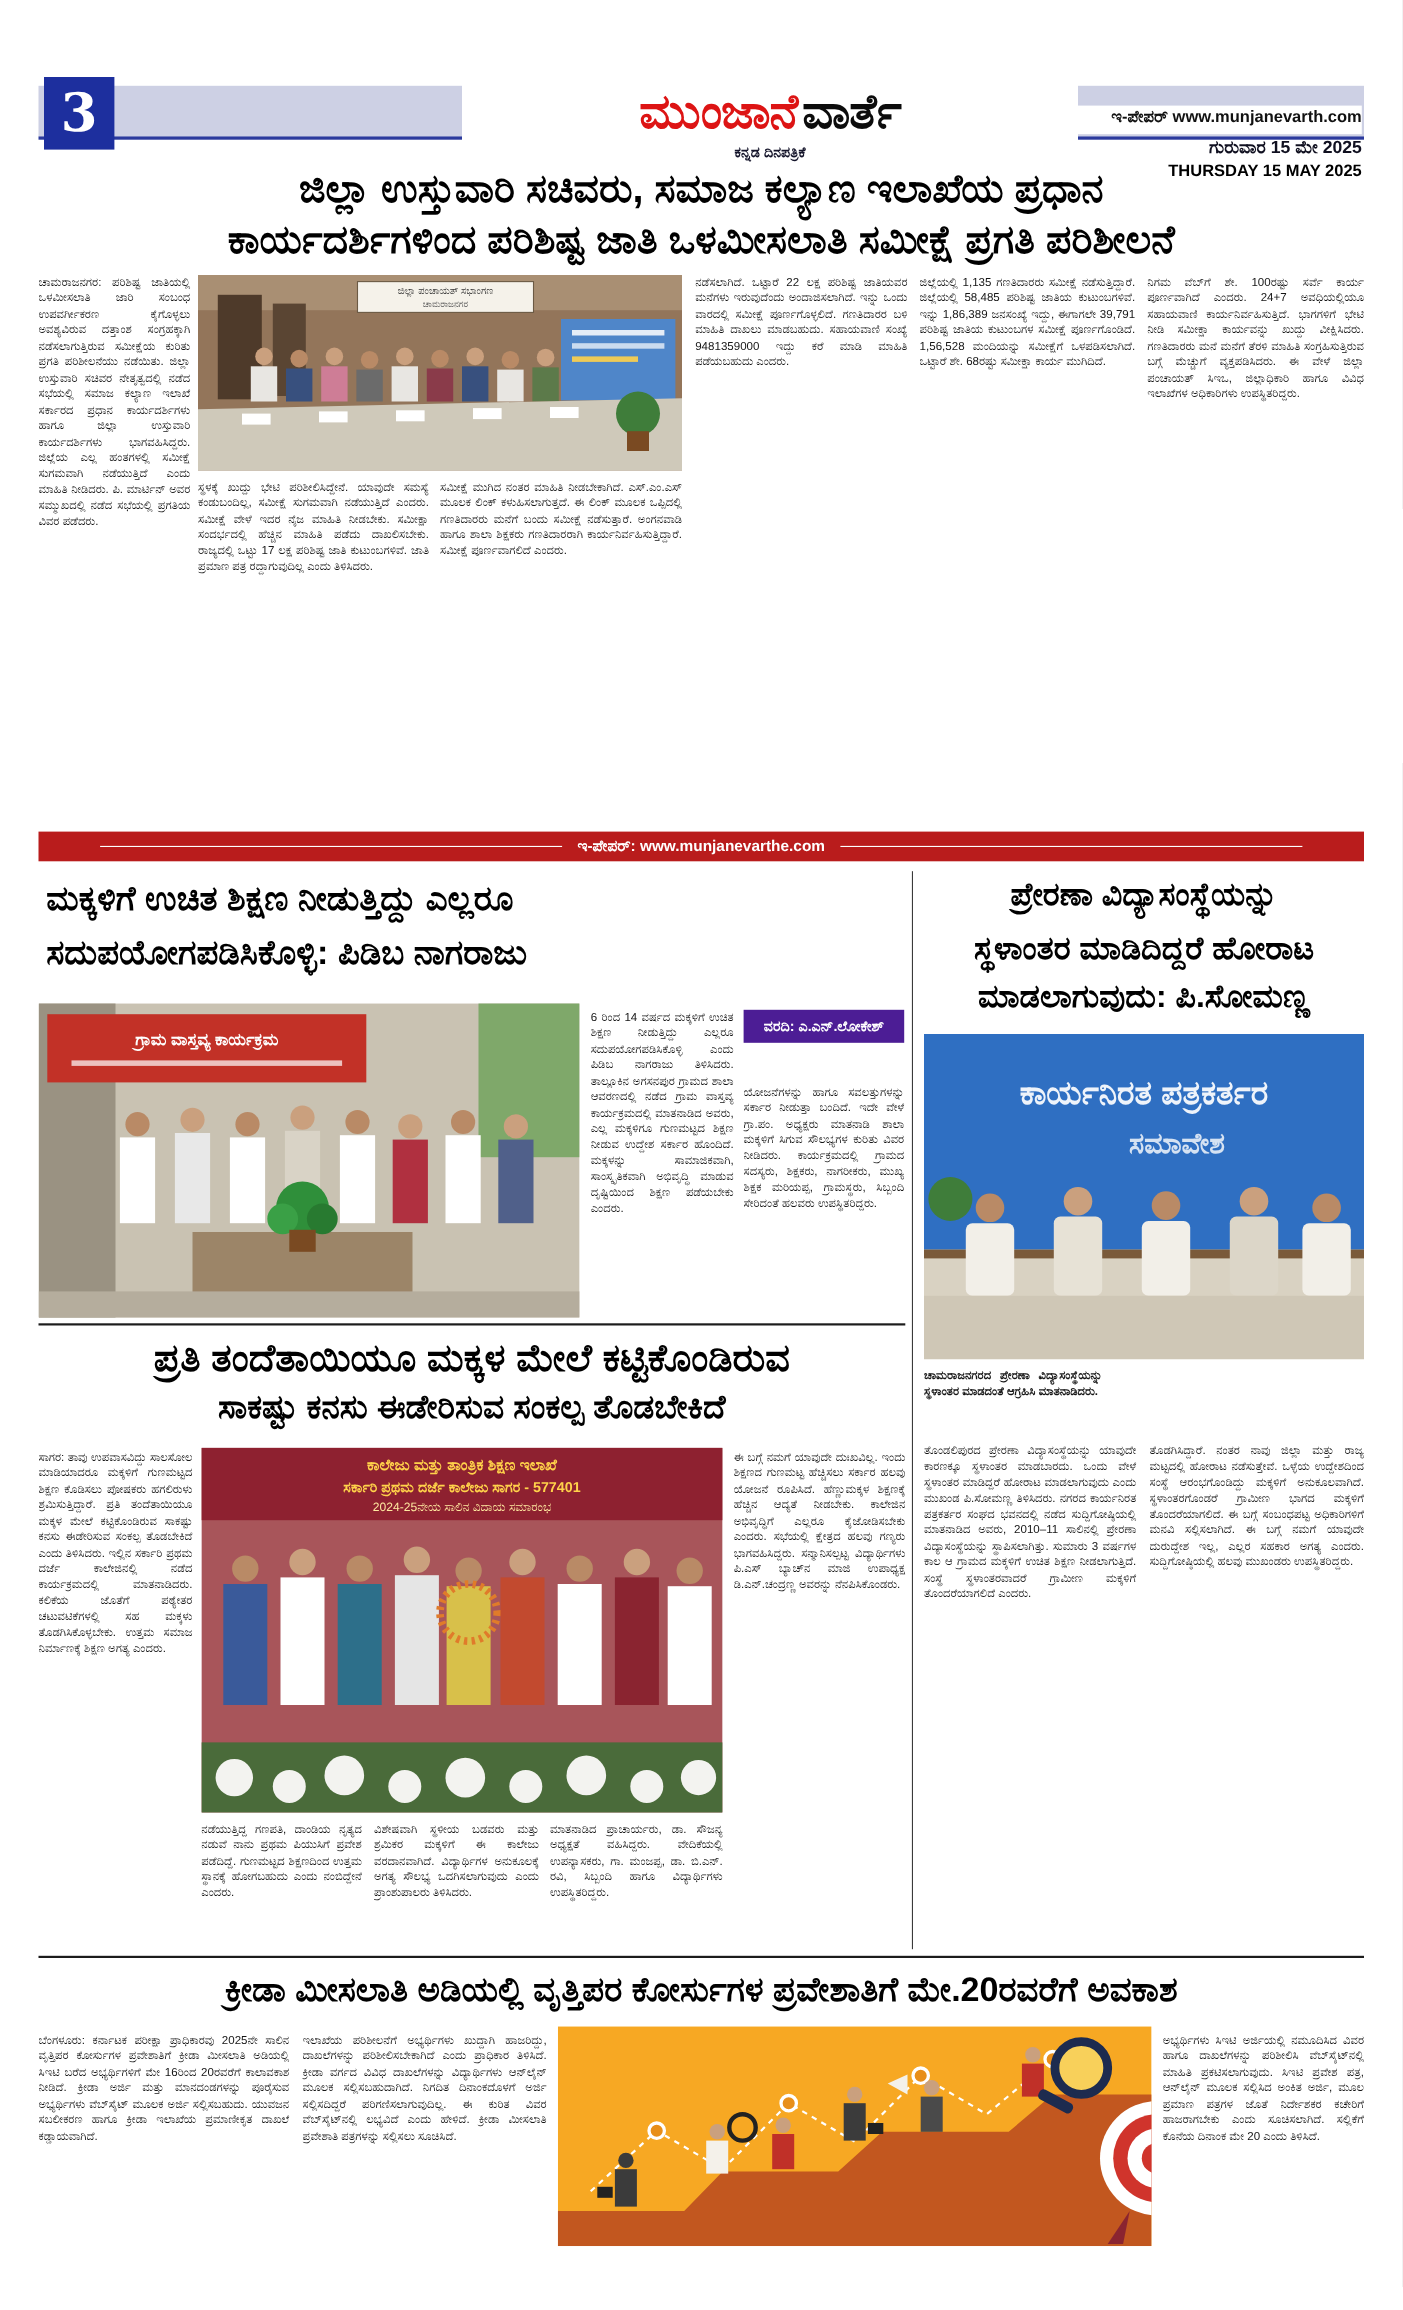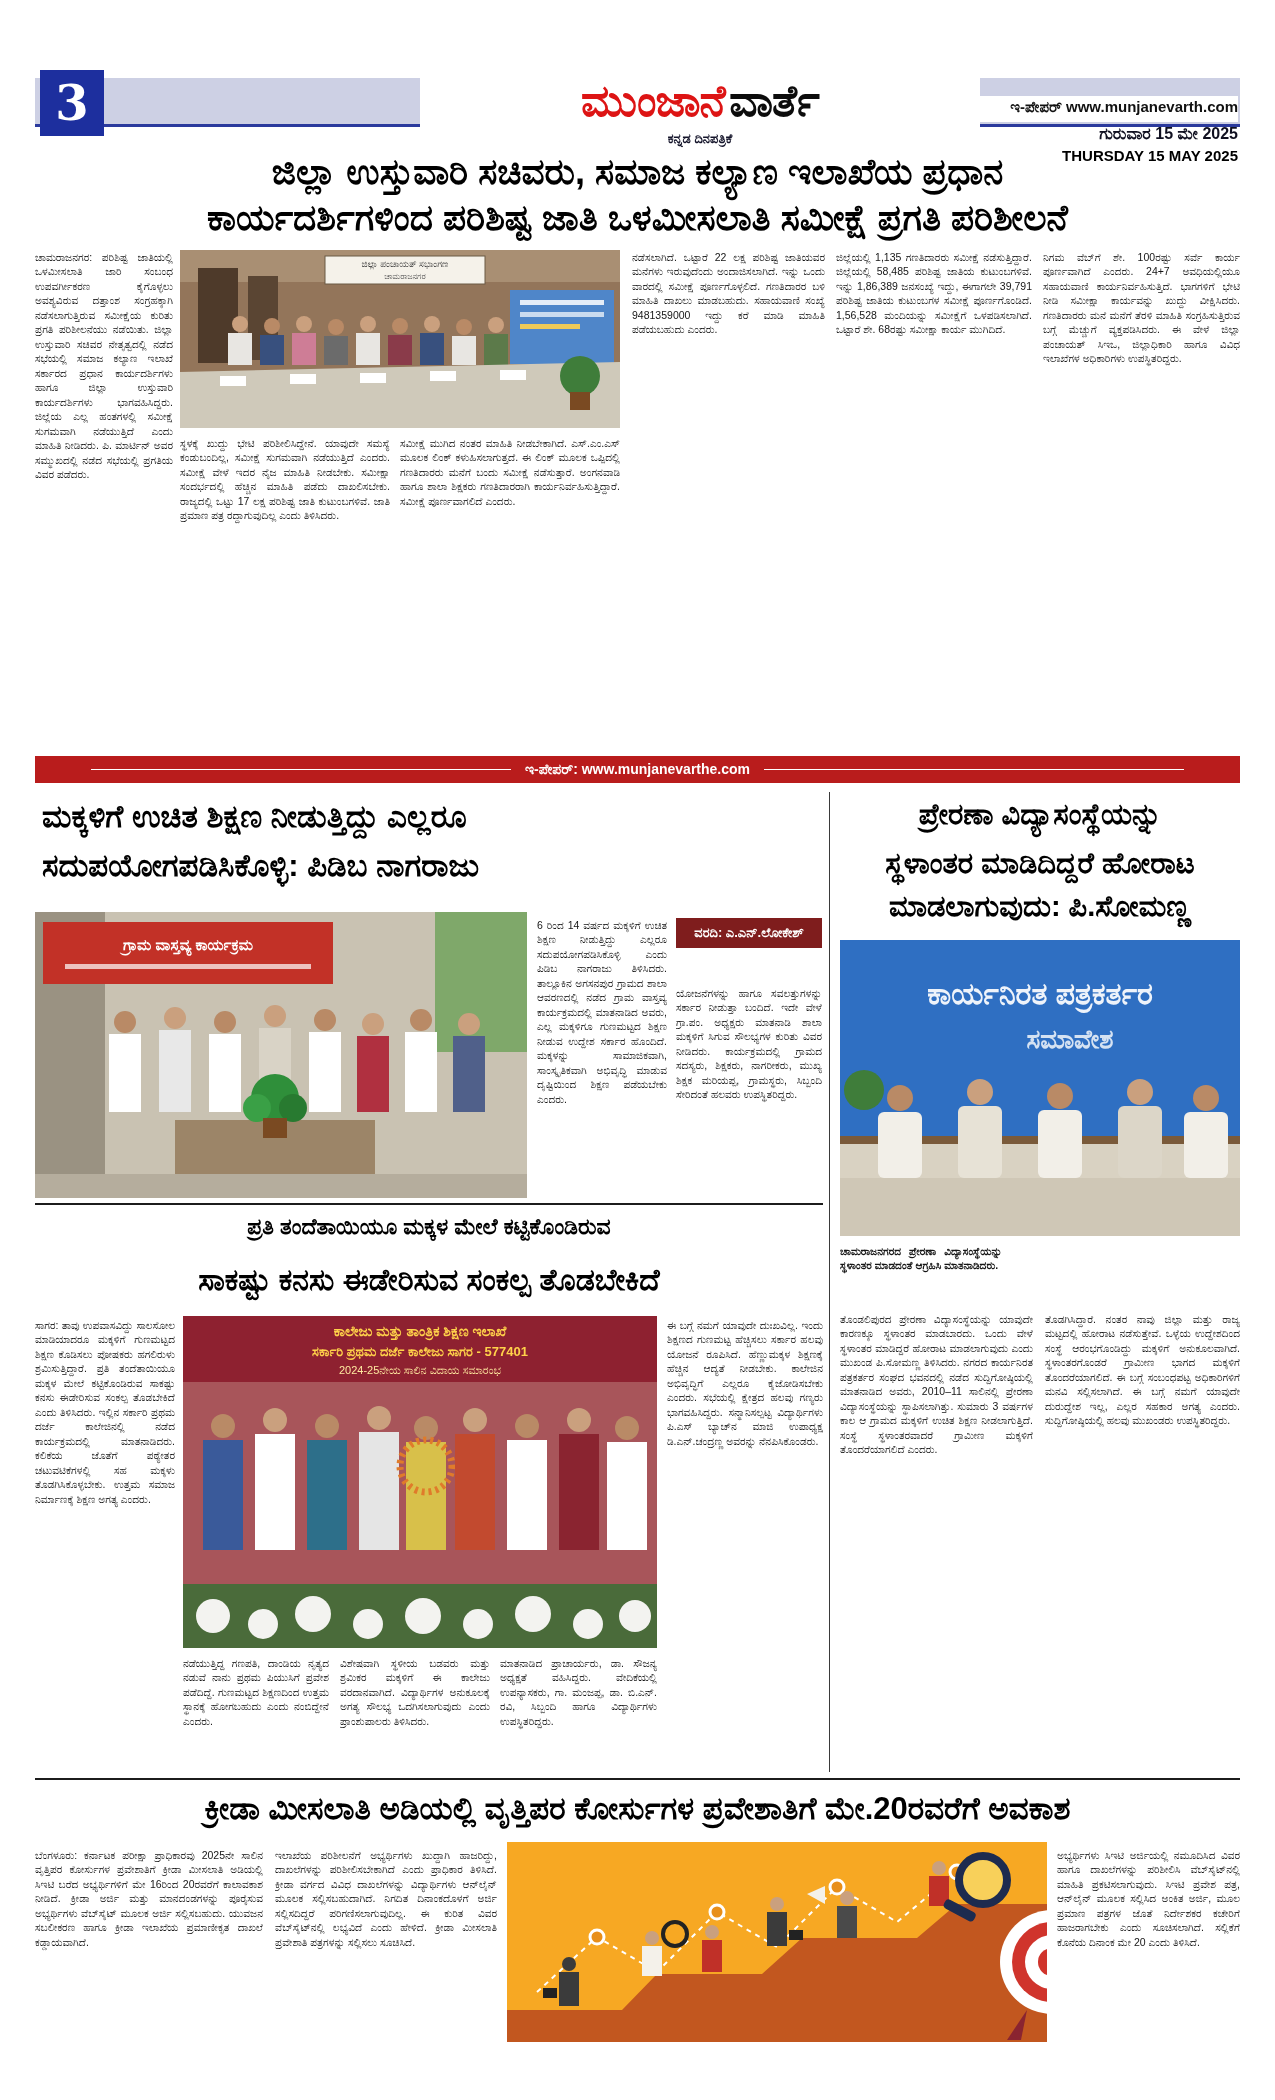--- a/index.html
+++ b/index.html
@@ -5,21 +5,21 @@
   html,body{margin:0;padding:0;background:#e8e8e8;}
   .page{position:relative;width:1275px;height:2100px;background:#ffffff;
         font-family:"Liberation Sans","DejaVu Sans",sans-serif;overflow:hidden;}
   .abs{position:absolute;}
   .bt{font-size:10.5px;line-height:1.38;text-align:justify;color:#151515;overflow:hidden;
       word-break:break-word;}
   .bt::first-letter{}
   .hl{font-weight:700;color:#000;}
   .center{text-align:center;}
   .right{text-align:right;}
-  .byline-box{background:#7f1d1d;color:#fff;display:flex;flex-direction:column;align-items:center;
+  .byline-box{background:#4c1d95;color:#fff;display:flex;flex-direction:column;align-items:center;
       justify-content:center;font-weight:700;}
   .rule-v{background:#3a3a3a;width:1px;}
   .rule-h{background:#1c1c1c;}
   .banner{background:#b91c1c;color:#fff;display:flex;align-items:center;justify-content:center;gap:14px;}
   .banner .line{height:1px;background:#fff;flex:1;max-width:420px;}
   .banner .txt{font-size:14px;font-weight:700;white-space:nowrap;}
   svg{display:block;}
 </style>
 </head>
 <body>
@@ -181,21 +181,21 @@
       <rect x="0" y="238" width="400" height="58" fill="#cfc7b6"></rect>
       <circle cx="24" cy="150" r="20" fill="#3f7d3a"></circle>
     </svg>
   </div>
 
   <div class="abs bt" style="left:840px;top:1244px;width:162px;height:62px;font-weight:700;">ಚಾಮರಾಜನಗರದ ಪ್ರೇರಣಾ ವಿದ್ಯಾಸಂಸ್ಥೆಯನ್ನು ಸ್ಥಳಾಂತರ ಮಾಡದಂತೆ ಆಗ್ರಹಿಸಿ ಮಾತನಾಡಿದರು.</div>
   <div class="abs bt" style="left:840px;top:1312px;width:193px;height:458px;">ತೊಂಡಲಿಪುರದ ಪ್ರೇರಣಾ ವಿದ್ಯಾಸಂಸ್ಥೆಯನ್ನು ಯಾವುದೇ ಕಾರಣಕ್ಕೂ ಸ್ಥಳಾಂತರ ಮಾಡಬಾರದು. ಒಂದು ವೇಳೆ ಸ್ಥಳಾಂತರ ಮಾಡಿದ್ದರೆ ಹೋರಾಟ ಮಾಡಲಾಗುವುದು ಎಂದು ಮುಖಂಡ ಪಿ.ಸೋಮಣ್ಣ ತಿಳಿಸಿದರು. ನಗರದ ಕಾರ್ಯನಿರತ ಪತ್ರಕರ್ತರ ಸಂಘದ ಭವನದಲ್ಲಿ ನಡೆದ ಸುದ್ದಿಗೋಷ್ಠಿಯಲ್ಲಿ ಮಾತನಾಡಿದ ಅವರು, 2010–11 ಸಾಲಿನಲ್ಲಿ ಪ್ರೇರಣಾ ವಿದ್ಯಾಸಂಸ್ಥೆಯನ್ನು ಸ್ಥಾಪಿಸಲಾಗಿತ್ತು. ಸುಮಾರು 3 ವರ್ಷಗಳ ಕಾಲ ಆ ಗ್ರಾಮದ ಮಕ್ಕಳಿಗೆ ಉಚಿತ ಶಿಕ್ಷಣ ನೀಡಲಾಗುತ್ತಿದೆ. ಸಂಸ್ಥೆ ಸ್ಥಳಾಂತರವಾದರೆ ಗ್ರಾಮೀಣ ಮಕ್ಕಳಿಗೆ ತೊಂದರೆಯಾಗಲಿದೆ ಎಂದರು.</div>
   <div class="abs bt" style="left:1045px;top:1312px;width:195px;height:458px;">ತೊಡಗಿಸಿದ್ದಾರೆ. ನಂತರ ನಾವು ಜಿಲ್ಲಾ ಮತ್ತು ರಾಜ್ಯ ಮಟ್ಟದಲ್ಲಿ ಹೋರಾಟ ನಡೆಸುತ್ತೇವೆ. ಒಳ್ಳೆಯ ಉದ್ದೇಶದಿಂದ ಸಂಸ್ಥೆ ಆರಂಭಗೊಂಡಿದ್ದು ಮಕ್ಕಳಿಗೆ ಅನುಕೂಲವಾಗಿದೆ. ಸ್ಥಳಾಂತರಗೊಂಡರೆ ಗ್ರಾಮೀಣ ಭಾಗದ ಮಕ್ಕಳಿಗೆ ತೊಂದರೆಯಾಗಲಿದೆ. ಈ ಬಗ್ಗೆ ಸಂಬಂಧಪಟ್ಟ ಅಧಿಕಾರಿಗಳಿಗೆ ಮನವಿ ಸಲ್ಲಿಸಲಾಗಿದೆ. ಈ ಬಗ್ಗೆ ನಮಗೆ ಯಾವುದೇ ದುರುದ್ದೇಶ ಇಲ್ಲ, ಎಲ್ಲರ ಸಹಕಾರ ಅಗತ್ಯ ಎಂದರು. ಸುದ್ದಿಗೋಷ್ಠಿಯಲ್ಲಿ ಹಲವು ಮುಖಂಡರು ಉಪಸ್ಥಿತರಿದ್ದರು.</div>
 
   <div class="abs rule-h" style="left:35px;top:1203px;width:788px;height:2px;"></div>
-  <div class="abs hl center" style="left:35px;top:1214px;width:788px;font-size:22px;line-height:1.2;">ಪ್ರತಿ ತಂದೆತಾಯಿಯೂ ಮಕ್ಕಳ ಮೇಲೆ ಕಟ್ಟಿಕೊಂಡಿರುವ</div>
+  <div class="abs hl center" style="left:35px;top:1214px;width:788px;font-size:35px;line-height:1.2;">ಪ್ರತಿ ತಂದೆತಾಯಿಯೂ ಮಕ್ಕಳ ಮೇಲೆ ಕಟ್ಟಿಕೊಂಡಿರುವ</div>
   <div class="abs hl center" style="left:35px;top:1262px;width:788px;font-size:30px;line-height:1.2;">ಸಾಕಷ್ಟು ಕನಸು ಈಡೇರಿಸುವ ಸಂಕಲ್ಪ ತೊಡಬೇಕಿದೆ</div>
 
   <div class="abs bt" style="left:35px;top:1318px;width:140px;height:454px;">ಸಾಗರ: ತಾವು ಉಪವಾಸವಿದ್ದು ಸಾಲಸೋಲ ಮಾಡಿಯಾದರೂ ಮಕ್ಕಳಿಗೆ ಗುಣಮಟ್ಟದ ಶಿಕ್ಷಣ ಕೊಡಿಸಲು ಪೋಷಕರು ಹಗಲಿರುಳು ಶ್ರಮಿಸುತ್ತಿದ್ದಾರೆ. ಪ್ರತಿ ತಂದೆತಾಯಿಯೂ ಮಕ್ಕಳ ಮೇಲೆ ಕಟ್ಟಿಕೊಂಡಿರುವ ಸಾಕಷ್ಟು ಕನಸು ಈಡೇರಿಸುವ ಸಂಕಲ್ಪ ತೊಡಬೇಕಿದೆ ಎಂದು ತಿಳಿಸಿದರು. ಇಲ್ಲಿನ ಸರ್ಕಾರಿ ಪ್ರಥಮ ದರ್ಜೆ ಕಾಲೇಜಿನಲ್ಲಿ ನಡೆದ ಕಾರ್ಯಕ್ರಮದಲ್ಲಿ ಮಾತನಾಡಿದರು. ಕಲಿಕೆಯ ಜೊತೆಗೆ ಪಠ್ಯೇತರ ಚಟುವಟಿಕೆಗಳಲ್ಲಿ ಸಹ ಮಕ್ಕಳು ತೊಡಗಿಸಿಕೊಳ್ಳಬೇಕು. ಉತ್ತಮ ಸಮಾಜ ನಿರ್ಮಾಣಕ್ಕೆ ಶಿಕ್ಷಣ ಅಗತ್ಯ ಎಂದರು.</div>
 
   <div class="abs" style="left:183px;top:1316px;width:474px;height:332px;overflow:hidden;">
     <svg width="474" height="332" viewBox="0 0 474 332" xmlns="http://www.w3.org/2000/svg">
       <rect width="474" height="332" fill="#a8555a"></rect>
       <rect width="474" height="66" fill="#8e2130"></rect>
       <text x="237" y="20" text-anchor="middle" font-size="14" font-weight="bold" fill="#ffd24a">ಕಾಲೇಜು ಮತ್ತು ತಾಂತ್ರಿಕ ಶಿಕ್ಷಣ ಇಲಾಖೆ</text>
       <text x="237" y="40" text-anchor="middle" font-size="13" font-weight="bold" fill="#ffd24a">ಸರ್ಕಾರಿ ಪ್ರಥಮ ದರ್ಜೆ ಕಾಲೇಜು ಸಾಗರ - 577401</text>

